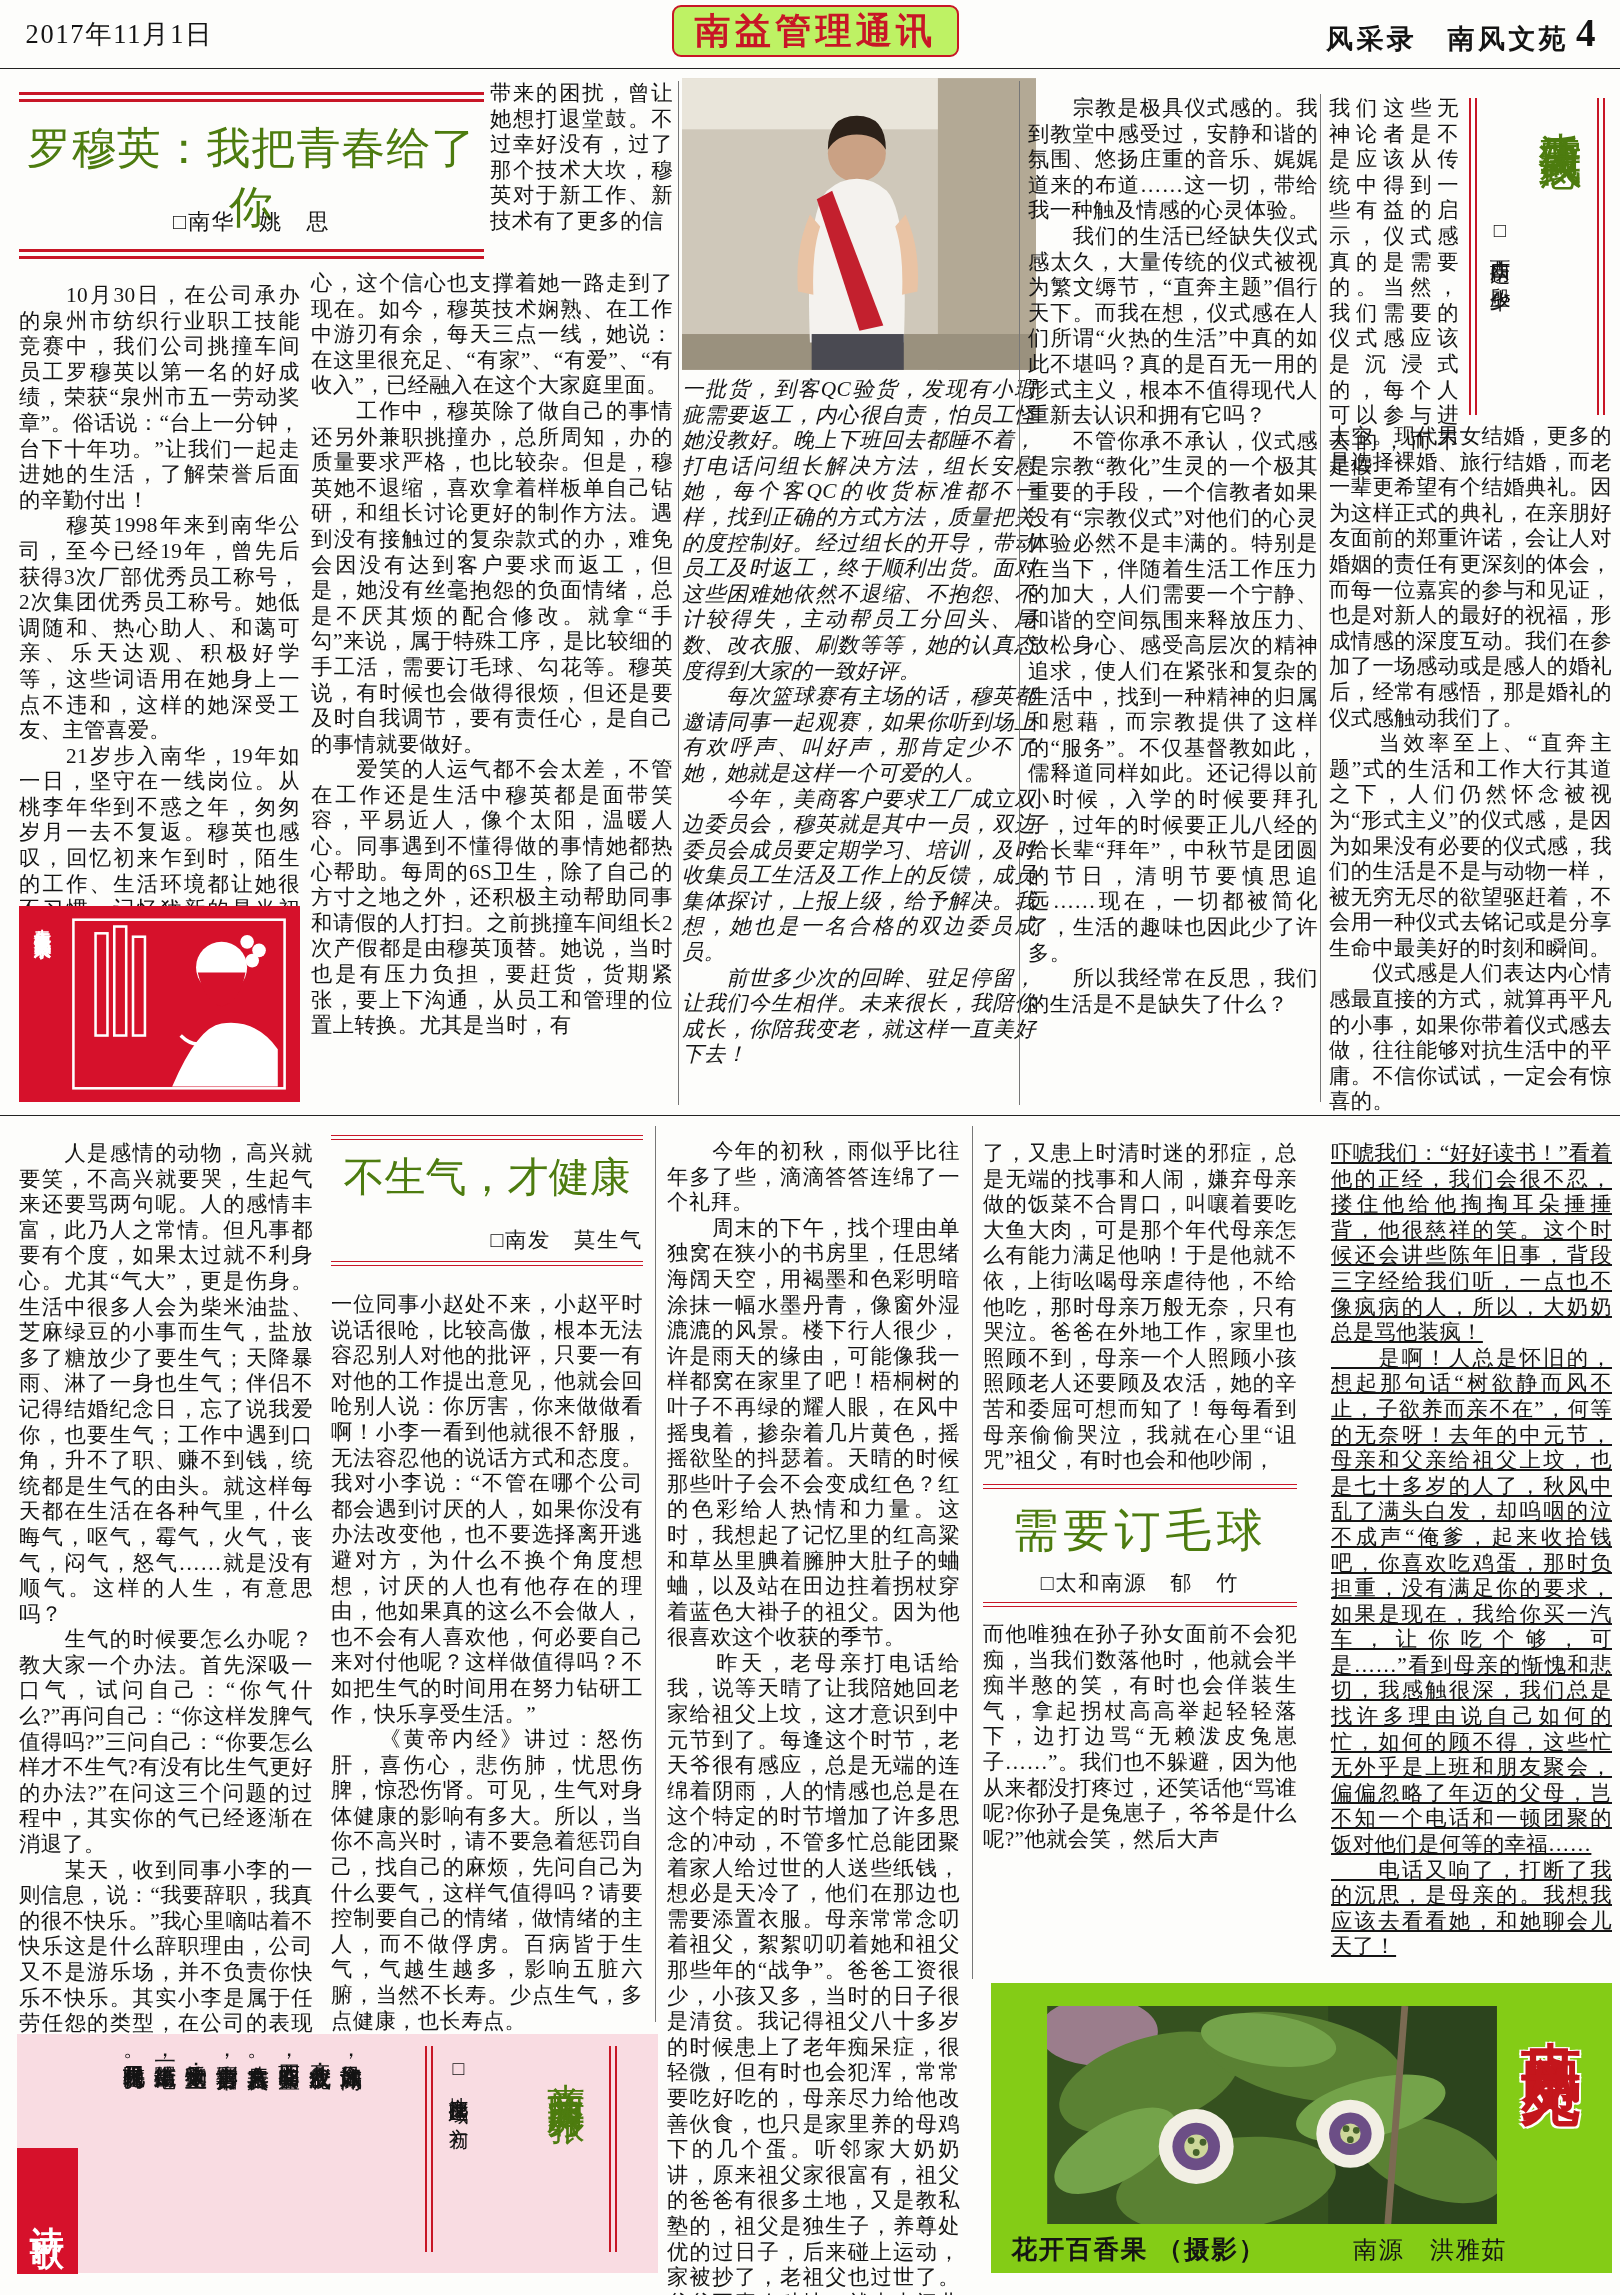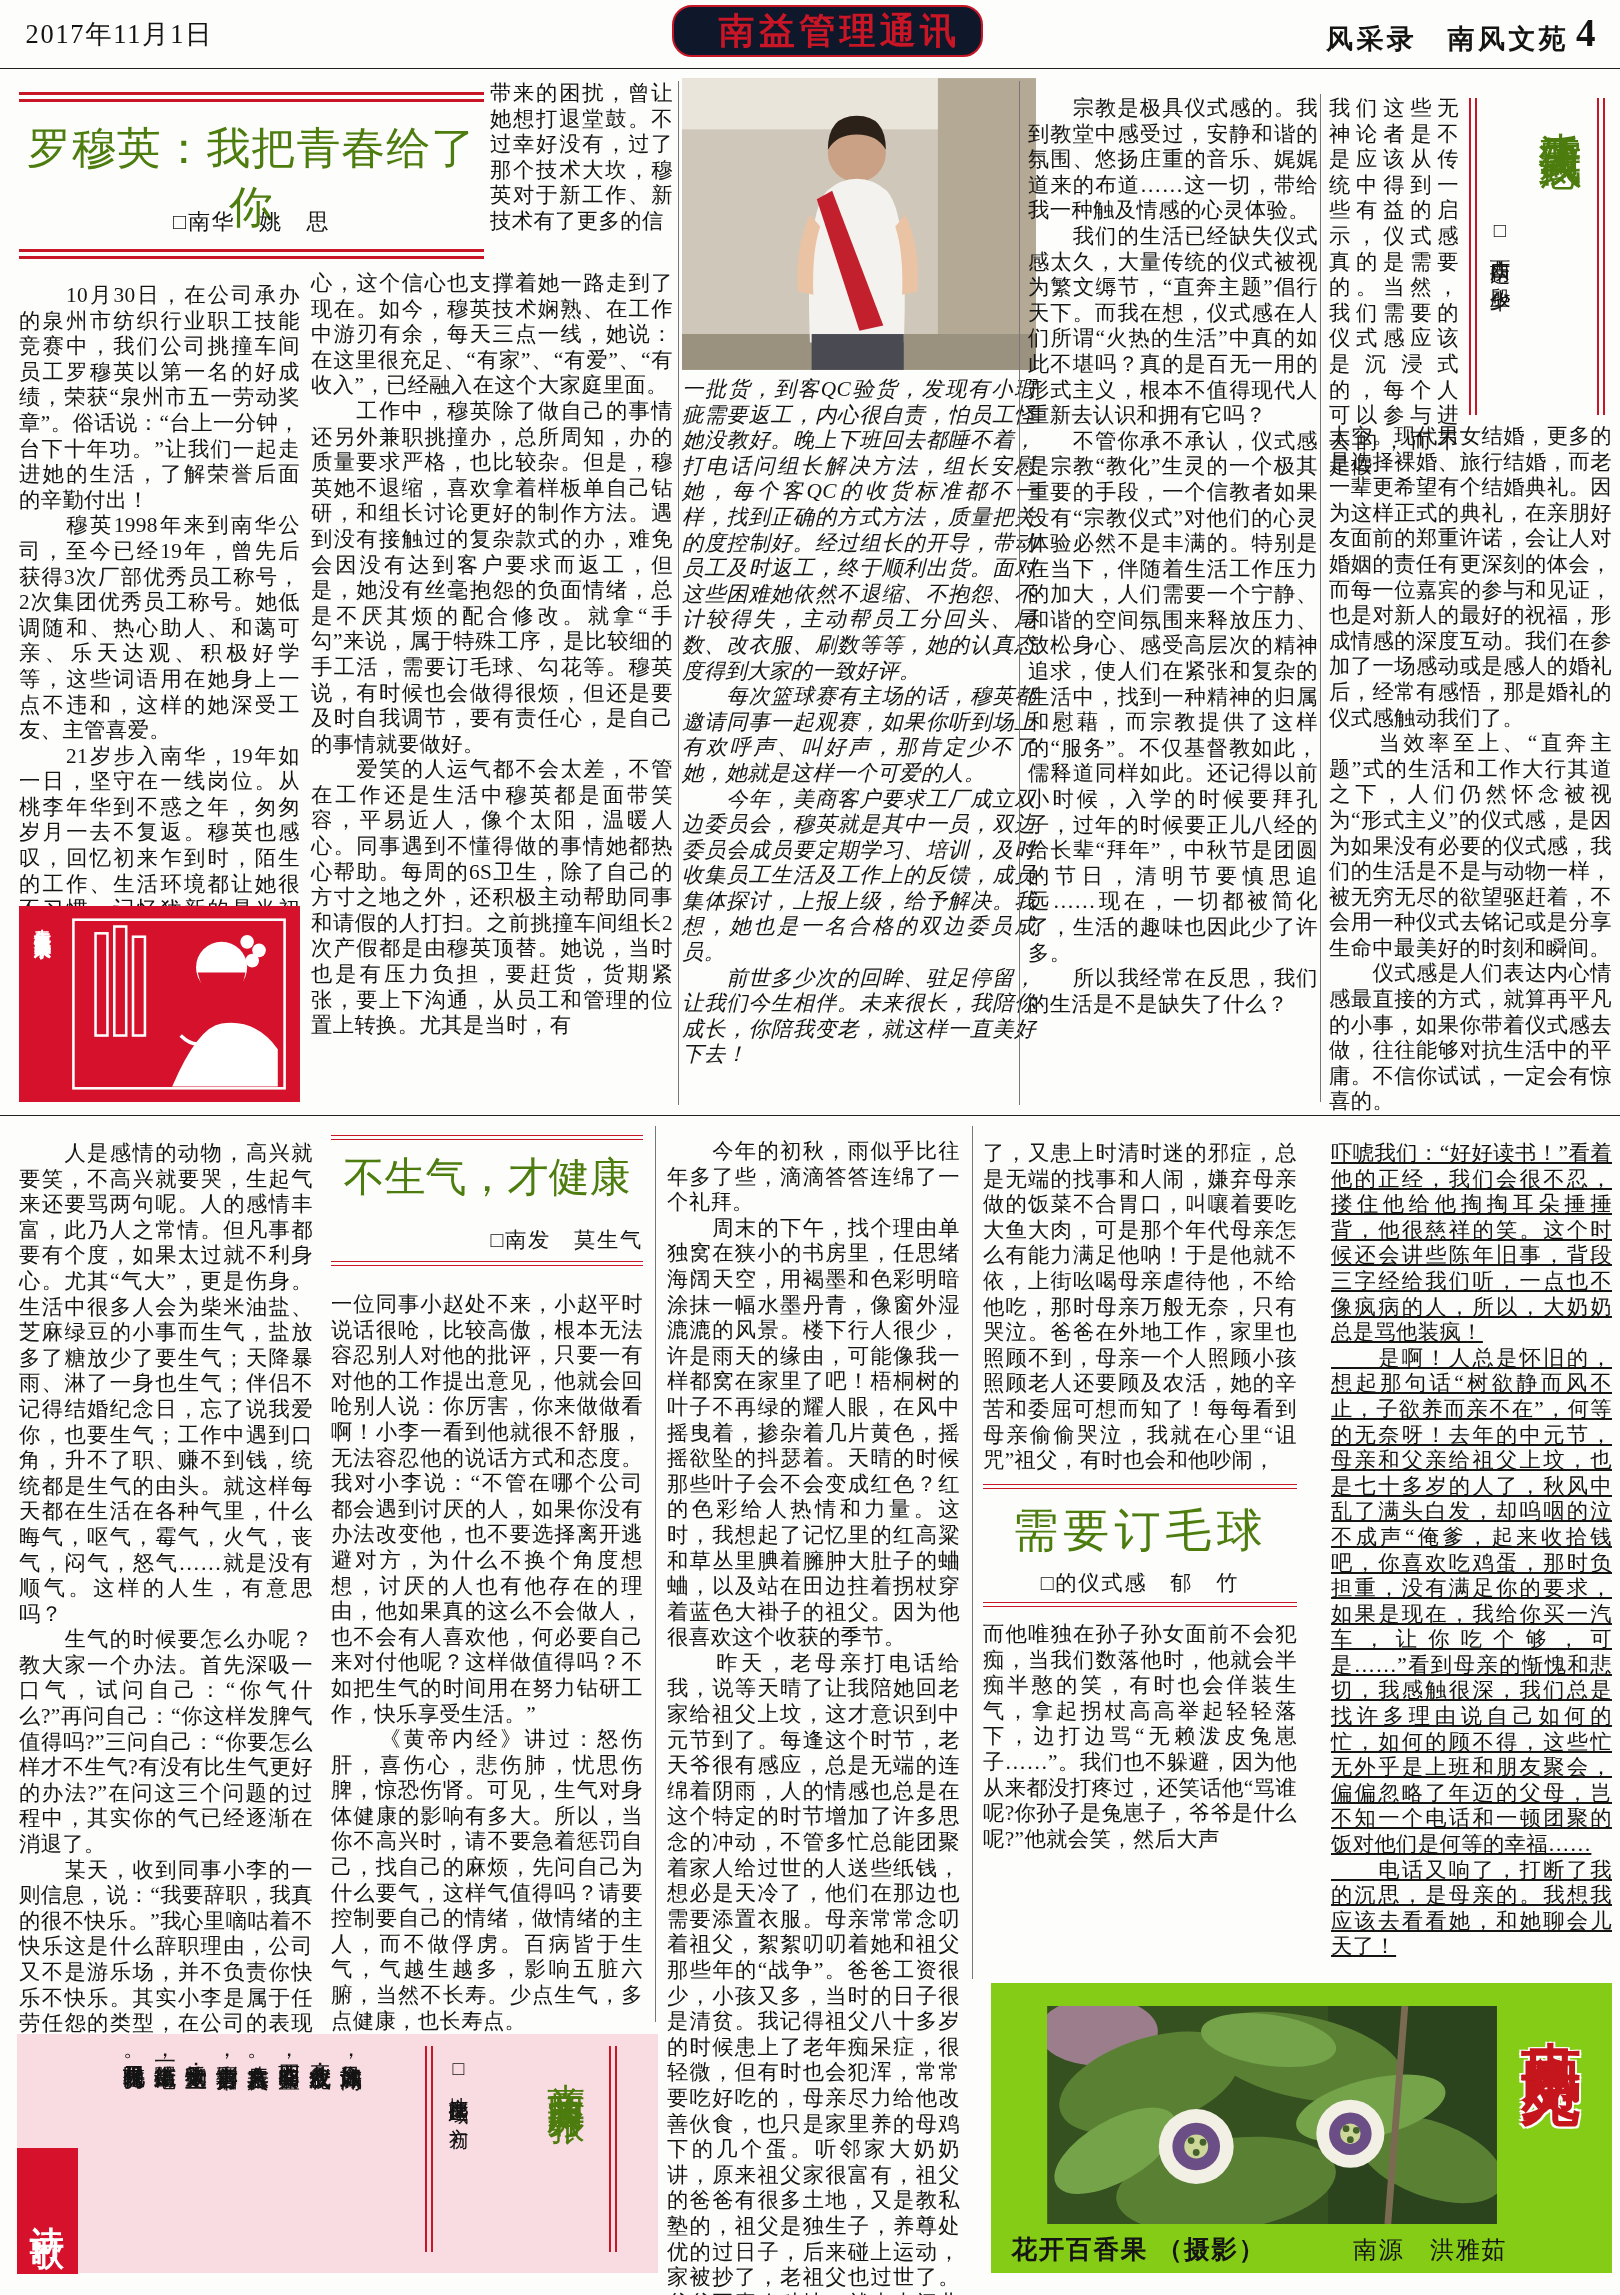--- a/index.html
+++ b/index.html
@@ -20,22 +20,22 @@
   .author{ position:absolute; font-size:22px; text-align:center; letter-spacing:1.7px; }
   .pinkbox{ position:absolute; background:#f9dce2; }
   .peachbox{ position:absolute; background:#84cc16; }
   svg{ display:block; }
 </style>
 </head>
 <body>
 
 <div class="abs" style="left:25.6px; top:17px; font-size:26.4px; letter-spacing:1.7px;">2017年11月1日</div>
 
-<div class="abs" style="left:672px; top:5.1px; width:283px; height:48px; border:2.6px solid var(--red); border-radius:20px;
-            background:#0f172a; display:flex; align-items:center; justify-content:center;padding-left:24px;">
+<div class="abs" style="left:672px; top:5.1px; width:283px; height:48px; border:2.6px solid var(--red); border-radius:9px;
+            background:#bef264; display:flex; align-items:center; justify-content:center;">
   <span class="sans" style="color:var(--red); font-weight:900; font-size:36px; letter-spacing:4.3px;">南益管理通讯</span>
 </div>
 
 <div class="abs sans" style="left:1326px; top:20.5px; font-size:27px; font-weight:bold; letter-spacing:3.4px;">风采录　南风文苑</div>
 <div class="abs" style="left:1576px; top:10.2px; font-size:39px; font-weight:bold;">4</div>
 
 <div class="hairline-h" style="left:0; top:68px; width:1621px;"></div>
 
 <div class="rr-h" style="left:19px; top:92px; width:465px;"></div>
 <div class="headline sans" style="left:19px; top:119px; width:465px; font-size:44px; letter-spacing:0.9px; text-align:center;">罗穆英：我把青春给了你</div>
@@ -123,21 +123,21 @@
 <div class="hairline-v" style="left:655px; top:1126px; height:896px;"></div>
 <div class="hairline-v" style="left:972px; top:1126px; height:853px;"></div>
 
 <div class="col" style="left:667px; top:1139px; width:293px; height:1135px;">　　今年的初秋，雨似乎比往年多了些，滴滴答答连绵了一个礼拜。
 　　周末的下午，找个理由单独窝在狭小的书房里，任思绪海阔天空，用褐墨和色彩明暗涂抹一幅水墨丹青，像窗外湿漉漉的风景。楼下行人很少，许是雨天的缘由，可能像我一样都窝在家里了吧！梧桐树的叶子不再绿的耀人眼，在风中摇曳着，掺杂着几片黄色，摇摇欲坠的抖瑟着。天晴的时候那些叶子会不会变成红色？红的色彩给人热情和力量。这时，我想起了记忆里的红高粱和草丛里腆着臃肿大肚子的蛐蛐，以及站在田边拄着拐杖穿着蓝色大褂子的祖父。因为他很喜欢这个收获的季节。
 　　昨天，老母亲打电话给我，说等天晴了让我陪她回老家给祖父上坟，这才意识到中元节到了。每逢这个时节，老天爷很有感应，总是无端的连绵着阴雨，人的情感也总是在这个特定的时节增加了许多思念的冲动，不管多忙总能团聚着家人给过世的人送些纸钱，想必是天冷了，他们在那边也需要添置衣服。母亲常常念叨着祖父，絮絮叨叨着她和祖父那些年的“战争”。爸爸工资很少，小孩又多，当时的日子很是清贫。我记得祖父八十多岁的时候患上了老年痴呆症，很轻微，但有时也会犯浑，常常要吃好吃的，母亲尽力给他改善伙食，也只是家里养的母鸡下的几个蛋。听邻家大奶奶讲，原来祖父家很富有，祖父的爸爸有很多土地，又是教私塾的，祖父是独生子，养尊处优的过日子，后来碰上运动，家被抄了，老祖父也过世了。爷爷不喜欢种地，就走南闯北的做生意，所以他这一辈子日子过得还算丰裕。渐渐年老</div>
 <div class="col" style="left:983px; top:1141px; width:314px; height:336px;">了，又患上时清时迷的邪症，总是无端的找事和人闹，嫌弃母亲做的饭菜不合胃口，叫嚷着要吃大鱼大肉，可是那个年代母亲怎么有能力满足他呐！于是他就不依，上街吆喝母亲虐待他，不给他吃，那时母亲万般无奈，只有哭泣。爸爸在外地工作，家里也照顾不到，母亲一个人照顾小孩照顾老人还要顾及农活，她的辛苦和委屈可想而知了！每每看到母亲偷偷哭泣，我就在心里“诅咒”祖父，有时也会和他吵闹，</div>
 
 <div class="rr-h-thin" style="left:983px; top:1484px; width:314px;"></div>
 <div class="headline sans" style="left:983px; top:1500px; width:314px; font-size:46px; text-align:center; letter-spacing:5.1px;">需要订毛球</div>
-<div class="author" style="left:983px; top:1568px; width:314px; font-size:21.3px;">□的仪式感　郁　竹</div>
+<div class="author" style="left:983px; top:1568px; width:314px; font-size:21.3px;">□太和南源　郁　竹</div>
 <div class="rr-h-thin" style="left:983px; top:1602px; width:314px;"></div>
 
 <div class="col" style="left:983px; top:1622px; width:314px; height:334px;">而他唯独在孙子孙女面前不会犯痴，当我们数落他时，他就会半痴半憨的笑，有时也会佯装生气，拿起拐杖高高举起轻轻落下，边打边骂“无赖泼皮兔崽子……”。我们也不躲避，因为他从来都没打疼过，还笑话他“骂谁呢?你孙子是兔崽子，爷爷是什么呢?”他就会笑，然后大声</div>
 <div class="col" style="left:1331px; top:1141px; width:281px; height:834px;text-decoration:underline;">吓唬我们：“好好读书！”看着他的正经，我们会很不忍，搂住他给他掏掏耳朵捶捶背，他很慈祥的笑。这个时候还会讲些陈年旧事，背段三字经给我们听，一点也不像疯病的人，所以，大奶奶总是骂他装疯！
 　　是啊！人总是怀旧的，想起那句话“树欲静而风不止，子欲养而亲不在”，何等的无奈呀！去年的中元节，母亲和父亲给祖父上坟，也是七十多岁的人了，秋风中乱了满头白发，却呜咽的泣不成声“俺爹，起来收拾钱吧，你喜欢吃鸡蛋，那时负担重，没有满足你的要求，如果是现在，我给你买一汽车，让你吃个够，可是……”看到母亲的惭愧和悲切，我感触很深，我们总是找许多理由说自己如何的忙，如何的顾不得，这些忙无外乎是上班和朋友聚会，偏偏忽略了年迈的父母，岂不知一个电话和一顿团聚的饭对他们是何等的幸福……
 　　电话又响了，打断了我的沉思，是母亲的。我想我应该去看看她，和她聊会儿天了！</div>
 
 <div class="pinkbox" style="left:17px; top:2034px; width:641px; height:239px;">
   <div class="vert col" style="left:94px; top:13.6px; height:205px; width:256px; font-size:22px; line-height:31px; text-align:left;">金风如许沐商城，
 开业庆仪今礼成；

